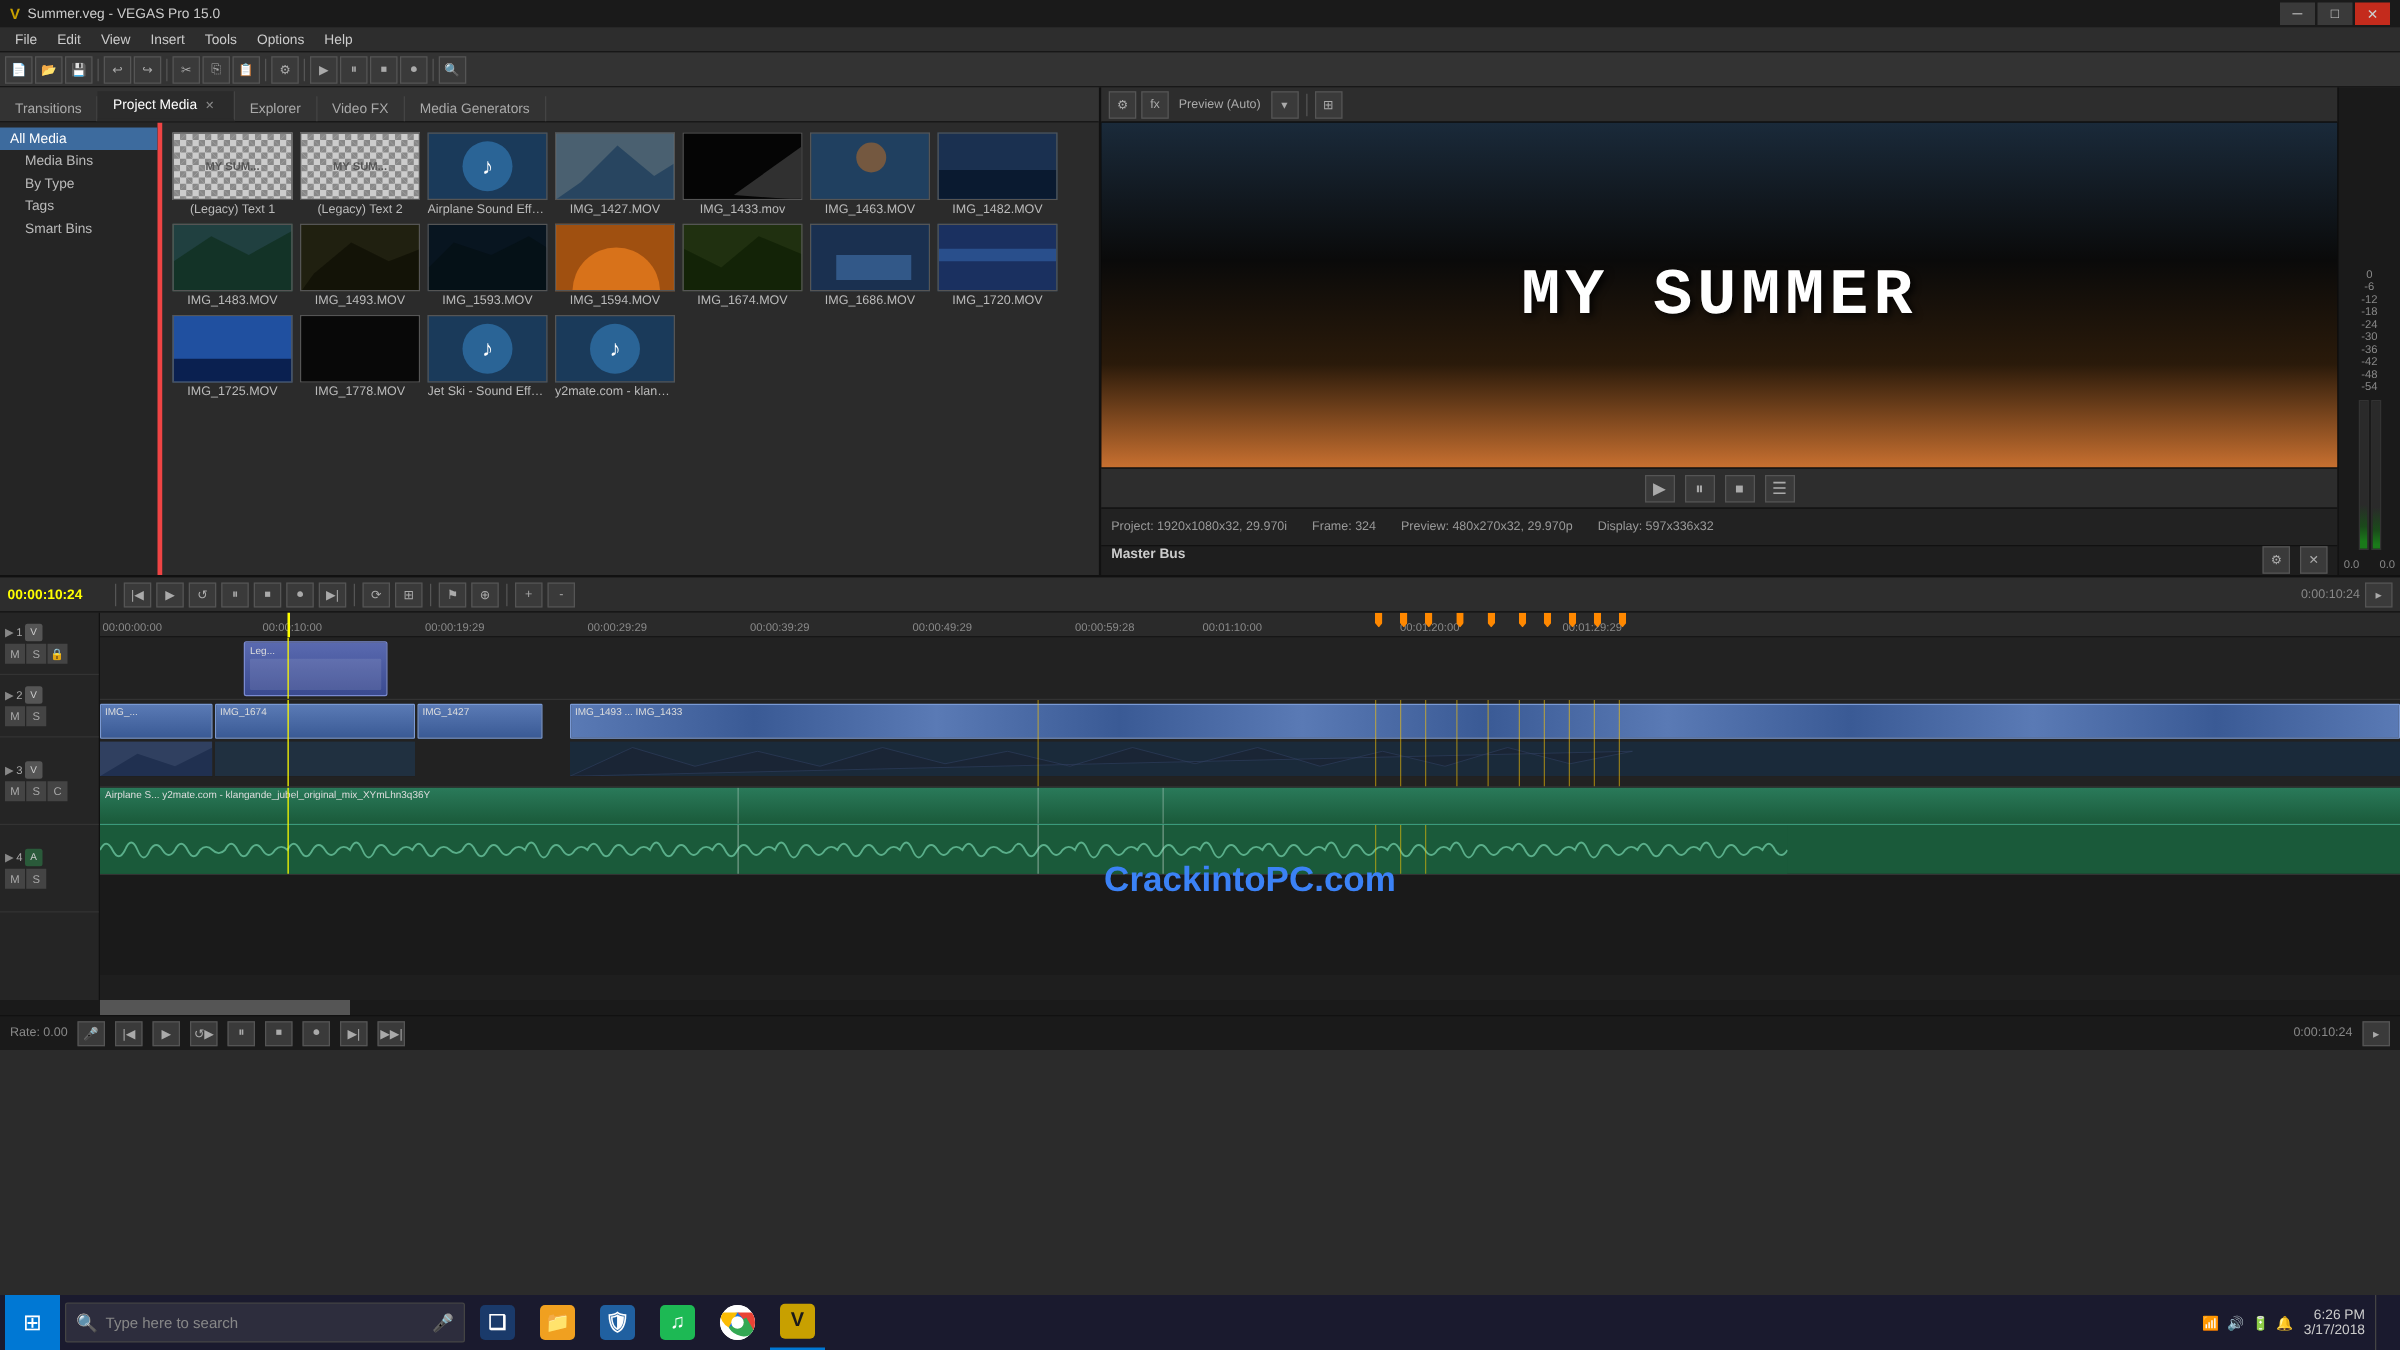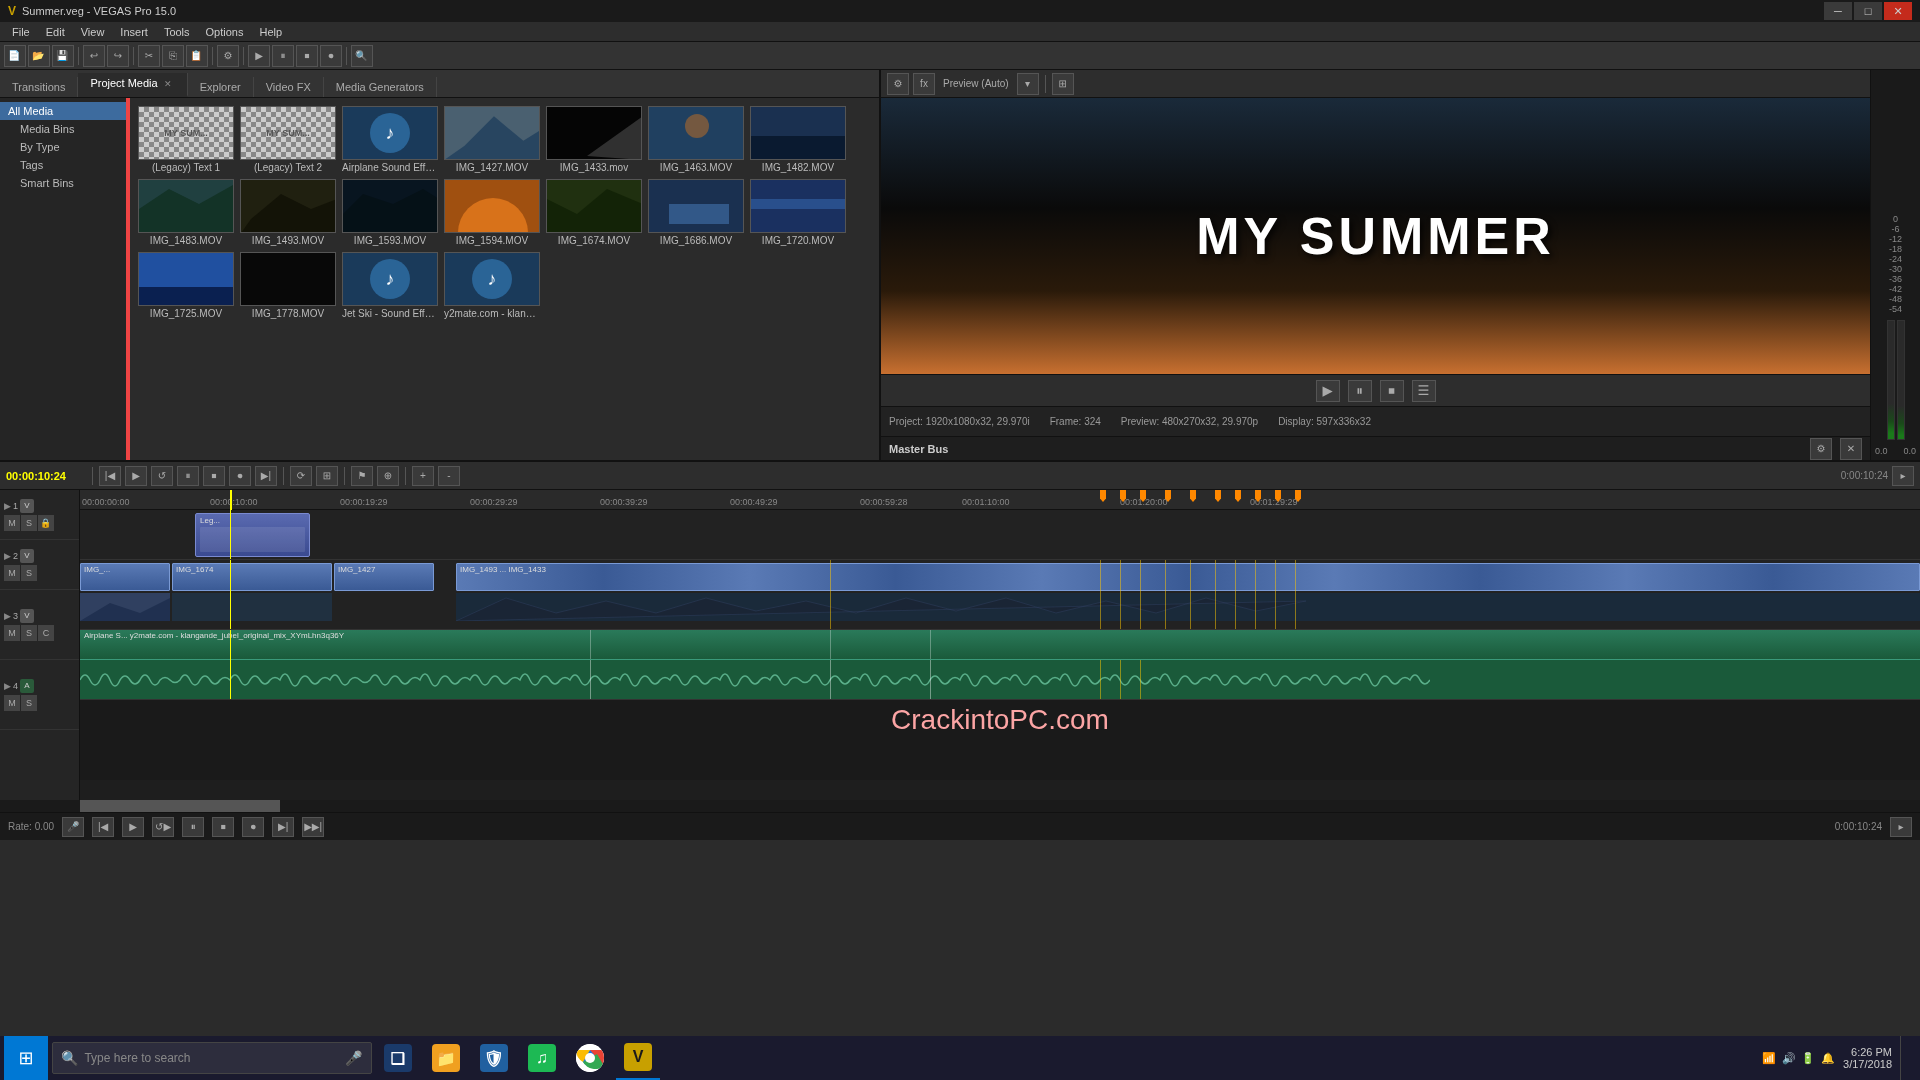--- a/index.html
+++ b/index.html
@@ -218,21 +218,21 @@
     .preview-video-bg {
       position: absolute;
       width: 100%; height: 100%;
       background: linear-gradient(to bottom, #1a2a3a 0%, #0a0a0a 40%, #2a1a0a 70%, #c87030 100%);
     }
     .preview-title {
       position: absolute;
       color: #fff;
       font-size: 52px;
       font-weight: 900;
-      font-family: Liberation Sans, sans-serif;
+      font-family: Liberation Mono, monospace;
       text-shadow: 3px 3px 6px rgba(0,0,0,0.8);
       letter-spacing: 4px;
     }
     .preview-controls {
       height: 32px;
       background: #2d2d2d;
       display: flex;
       align-items: center;
       justify-content: center;
       gap: 8px;
@@ -408,27 +408,27 @@
       font-size: 11px;
       color: #ccc;
     }
     .sys-tray {
       display: flex; align-items: center; gap: 6px;
     }
 
     
     .watermark {
       position: absolute;
-      color: #fca5a5;
+      color: #3b82f6;
       font-size: 28px;
-      font-weight: normal;
+      font-weight: bold;
       z-index: 5;
       left: 50%;
       transform: translateX(-50%);
-      bottom: 44px;
+      bottom: 60px;
       white-space: nowrap;
     }
 
     .small-btn {
       width: 16px; height: 16px;
       background: #444;
       border: none;
       color: #aaa;
       font-size: 9px;
       cursor: pointer;
@@ -716,21 +716,21 @@
       <button style="background:#3a3a3a;border:1px solid #555;color:#aaa;width:24px;height:22px;cursor:pointer;">☰</button>
     </div>
 
     <div class="preview-info">
       <span>Project: 1920x1080x32, 29.970i</span>
       <span>Frame: <span>324</span></span>
       <span>Preview: 480x270x32, 29.970p</span>
       <span>Display: 597x336x32</span>
     </div>
 
-    <div style="height:24px;background:#1e1e1e;display:flex;align-items:center;justify-content:space-between;padding:0 8px;border-top:1px solid #111;">
+    <div style="height:24px;background:#1e1e1e;display:flex;justify-content:space-between;padding:0 8px;border-top:1px solid #111;">
       <span style="color:#ccc;font-size:11px;font-weight:bold;">Master Bus</span>
       <div style="display:flex;gap:8px;">
         <button class="toolbar-btn">⚙</button>
         <button class="toolbar-btn">✕</button>
       </div>
     </div>
   </div>
 
   <div class="vu-meter" style="width:50px;background:#1a1a1a;display:flex;flex-direction:column;padding:4px 2px;gap:2px;">
     <div style="font-size:9px;color:#888;text-align:center;">

